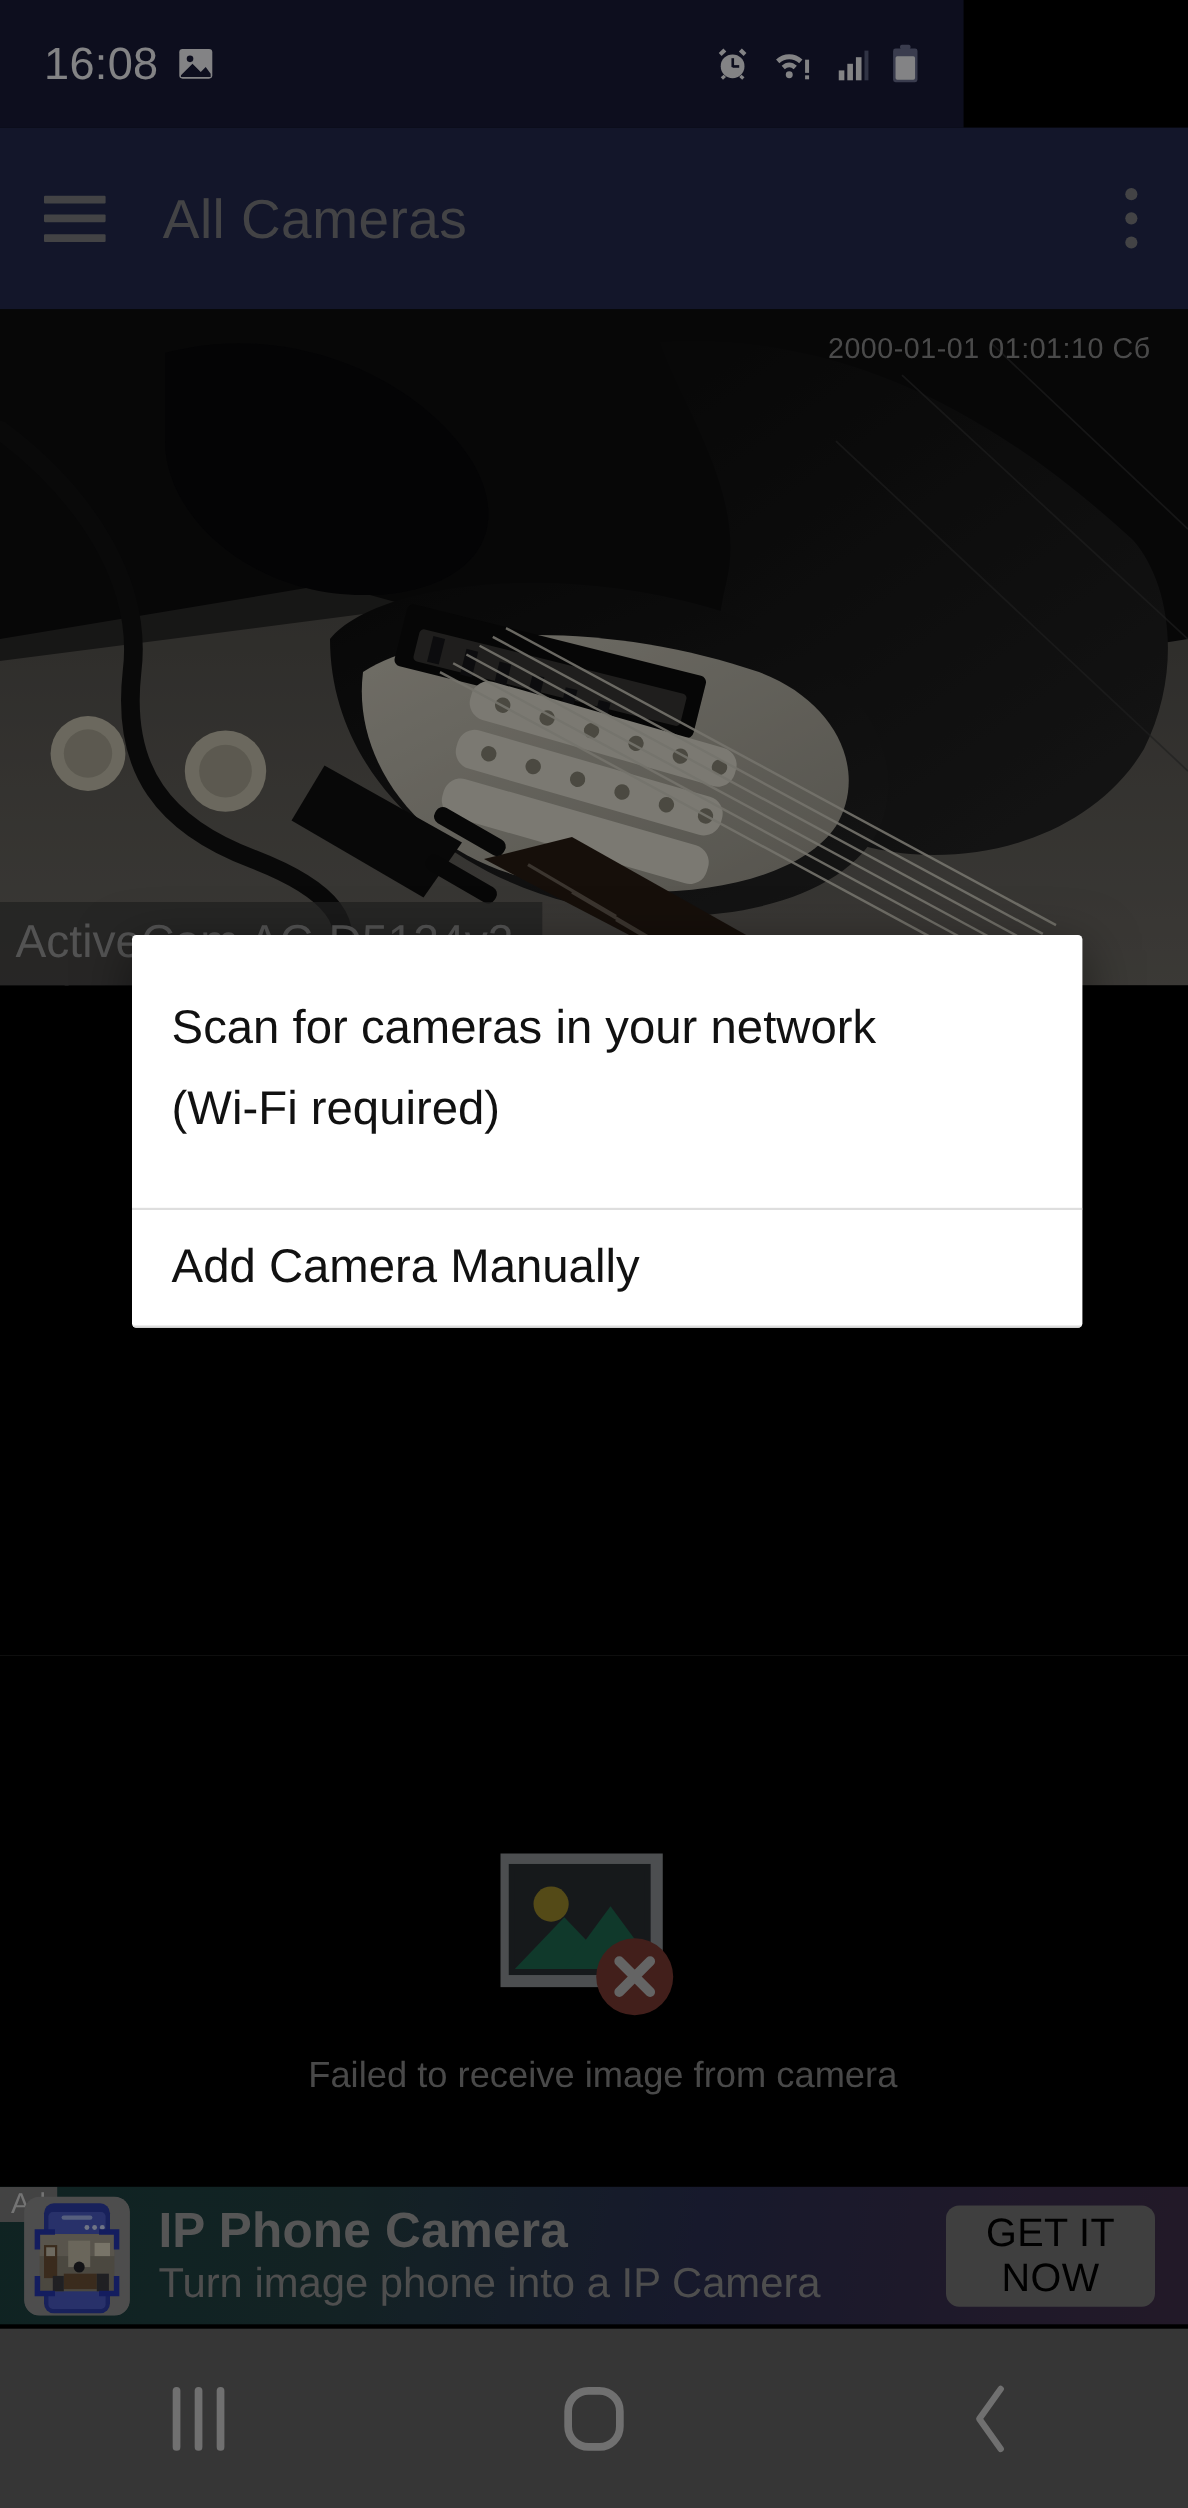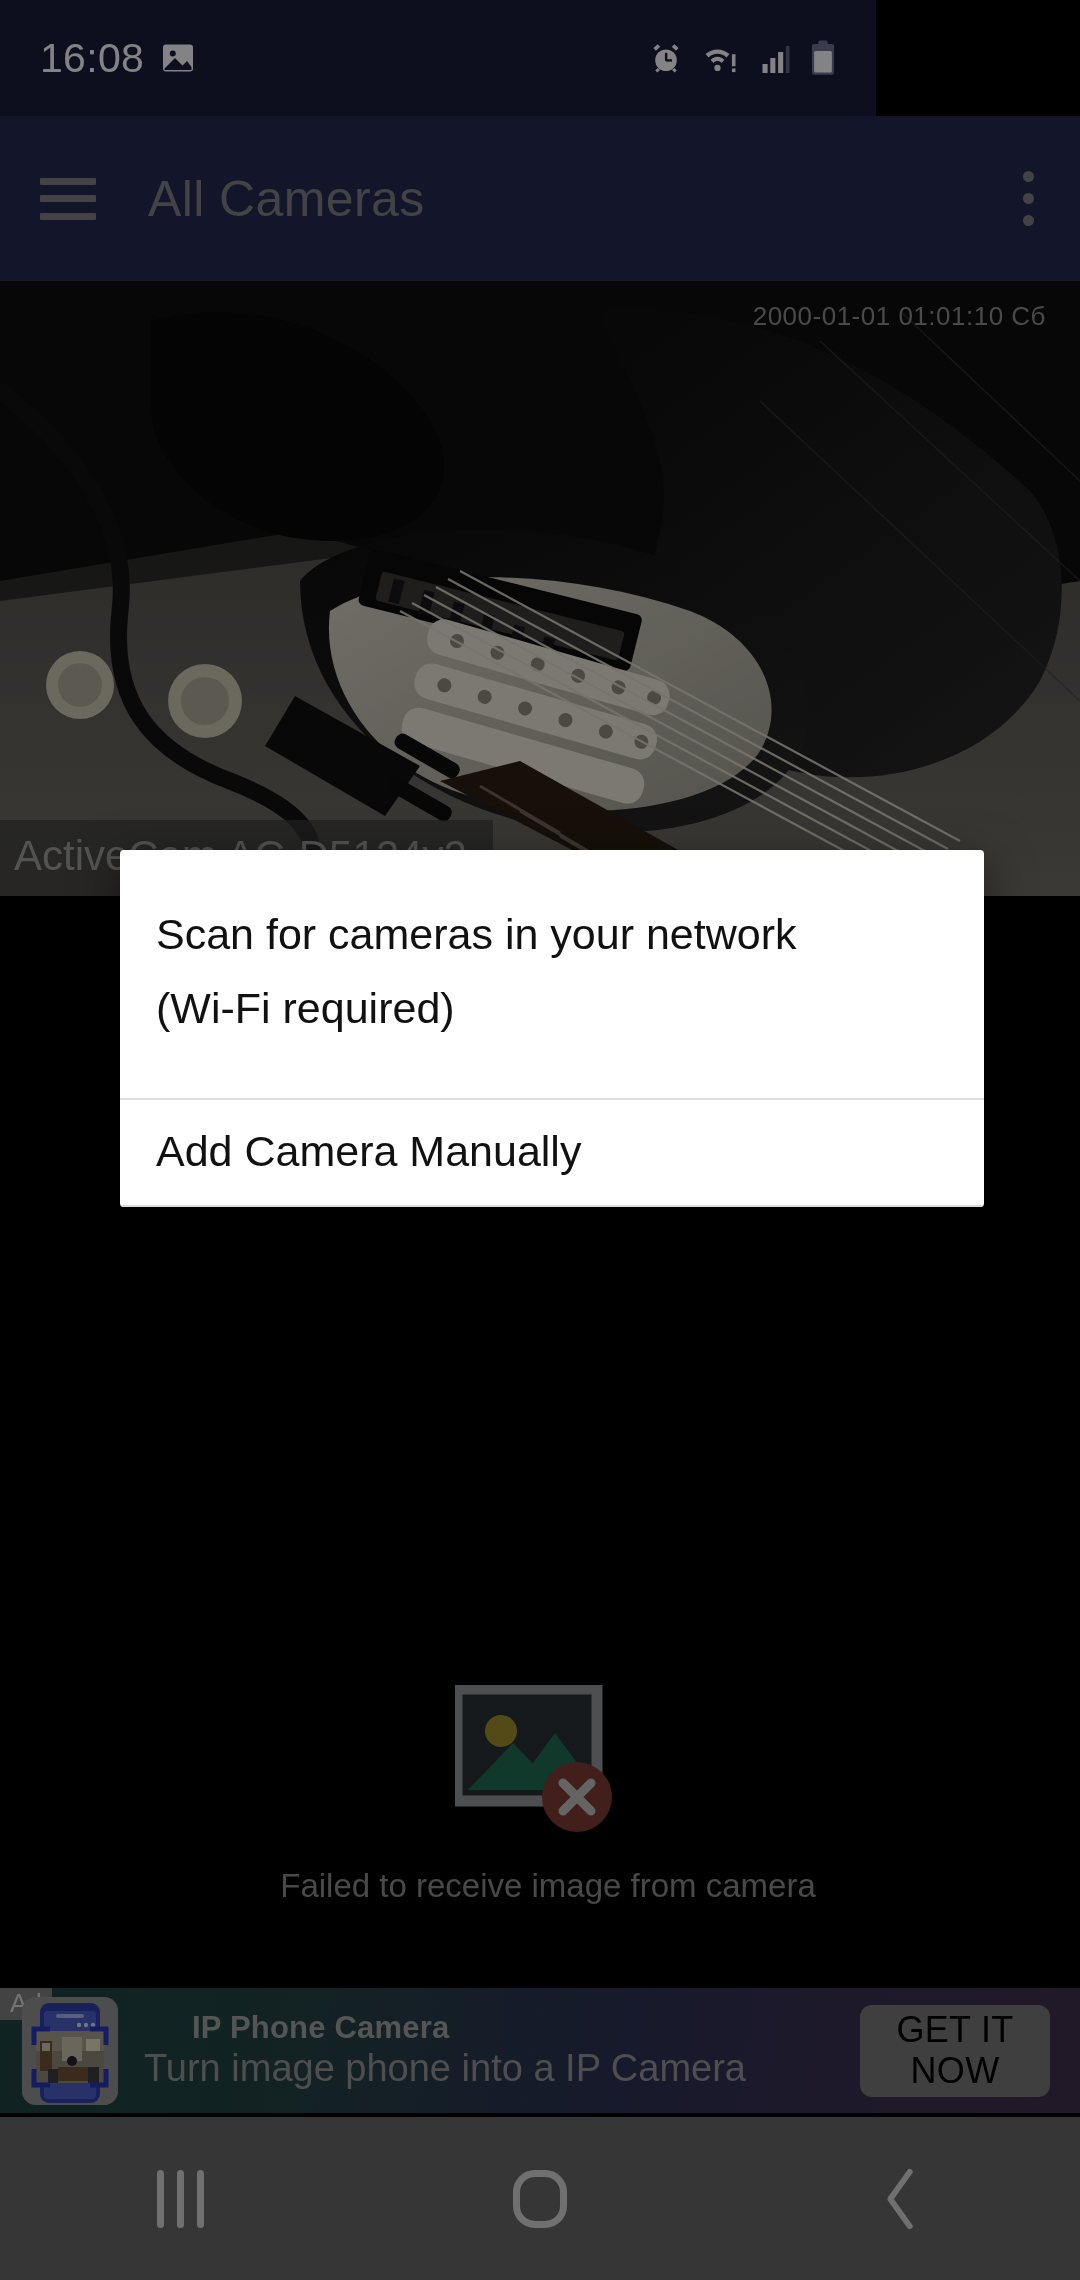--- a/index.html
+++ b/index.html
@@ -91,21 +91,21 @@
   }
   .ad-badge{
     position:absolute; left:0; top:0; background:#7c7c7c; color:#d6d6d6;
     font-size:26px; padding:2px 10px 4px; line-height:1;
   }
   .ad-icon{
     margin-left:22px; width:96px; height:108px; flex:0 0 auto;
     border-radius:14px; background:#8e8e8e; position:relative; overflow:hidden;
   }
   .ad-text{ margin-left:26px; display:flex; flex-direction:column; justify-content:center; gap:0px; }
-  .ad-title{ color:#9e9e9e; font-size:31px; font-weight:700; letter-spacing:.2px; line-height:1.15;margin-left:48px; }
+  .ad-title{ color:#9e9e9e; font-size:45px; font-weight:700; letter-spacing:.2px; line-height:1.15; }
   .ad-sub{ color:#919191; font-size:38px; line-height:1.2; }
   .ad-cta{
     margin-left:auto; margin-right:30px; width:190px; height:92px;
     background:#757575; border-radius:12px; color:#000000;
     display:flex; flex-direction:column; align-items:center; justify-content:center;
     font-size:36px; line-height:1.12; cursor:pointer; letter-spacing:.3px;
   }
 
   
   .navbar{

